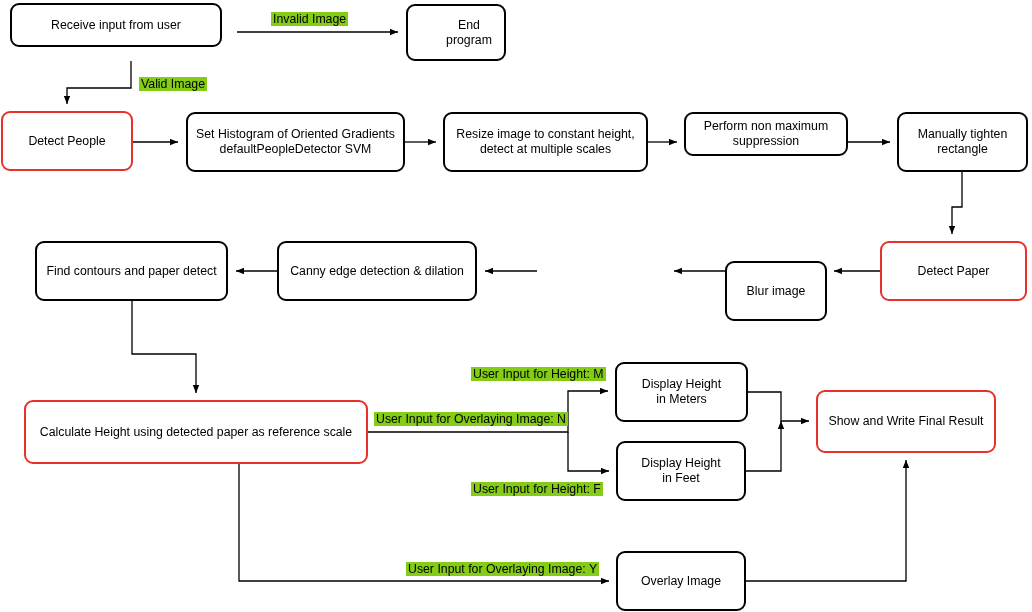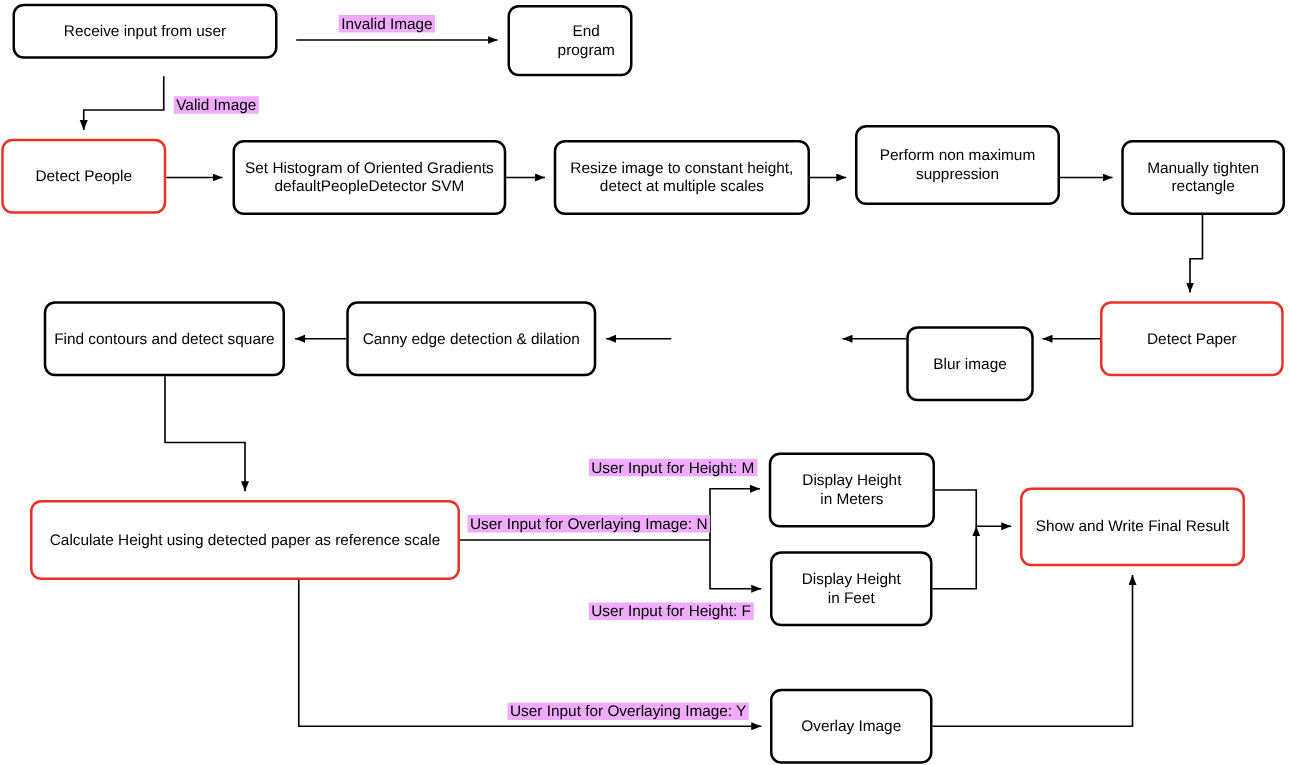--- a/index.html
+++ b/index.html
@@ -45,21 +45,21 @@
   }
   .node-label {
     white-space: pre-line;
   }
   .edge-label {
     position: absolute;
     font-family: "Liberation Sans", sans-serif;
     font-size: 12.3px;
     line-height: 14px;
     color: #000000;
-    background: #f0abfc;
+    background: #84cc16;
     white-space: nowrap;
     padding: 0 2px;
     z-index: 3;
   }
 </style>
 </head>
 <body>
 
 <div id="canvas">
 
@@ -123,21 +123,21 @@
   <div class="node" style="left:186px; top:112px; width:219px; height:60px;align-items:center;">
     <span class="node-label">Set Histogram of Oriented Gradients
 defaultPeopleDetector SVM</span>
   </div>
 
   <div class="node" style="left:443px; top:112px; width:205px; height:60px;">
     <span class="node-label">Resize image to constant height,
 detect at multiple scales</span>
   </div>
 
-  <div class="node" style="left:684px; top:100px; width:164px; height:64px;">
+  <div class="node" style="left:684px; top:112px; width:164px; height:44px;">
     <span class="node-label">Perform non maximum
 suppression</span>
   </div>
 
   <div class="node" style="left:897px; top:112px; width:131px; height:60px;">
     <span class="node-label">Manually tighten
 rectangle</span>
   </div>
 
   <div class="node red" style="left:880px; top:241px; width:147px; height:60px;">
@@ -147,21 +147,21 @@
   <div class="node" style="left:725px; top:241px; width:102px; height:60px;margin-top:20px;">
     <span class="node-label">Blur image</span>
   </div>
 
 
   <div class="node" style="left:277px; top:241px; width:200px; height:60px;">
     <span class="node-label">Canny edge detection &amp; dilation</span>
   </div>
 
   <div class="node" style="left:35px; top:241px; width:193px; height:60px;">
-    <span class="node-label">Find contours and detect square</span>
+    <span class="node-label">Find contours and paper detect</span>
   </div>
 
   <div class="node red" style="left:24px; top:400px; width:344px; height:64px;">
     <span class="node-label">Calculate Height using detected paper as reference scale</span>
   </div>
 
   <div class="node" style="left:615px; top:362px; width:133px; height:60px;">
     <span class="node-label">Display Height
 in Meters</span>
   </div>

